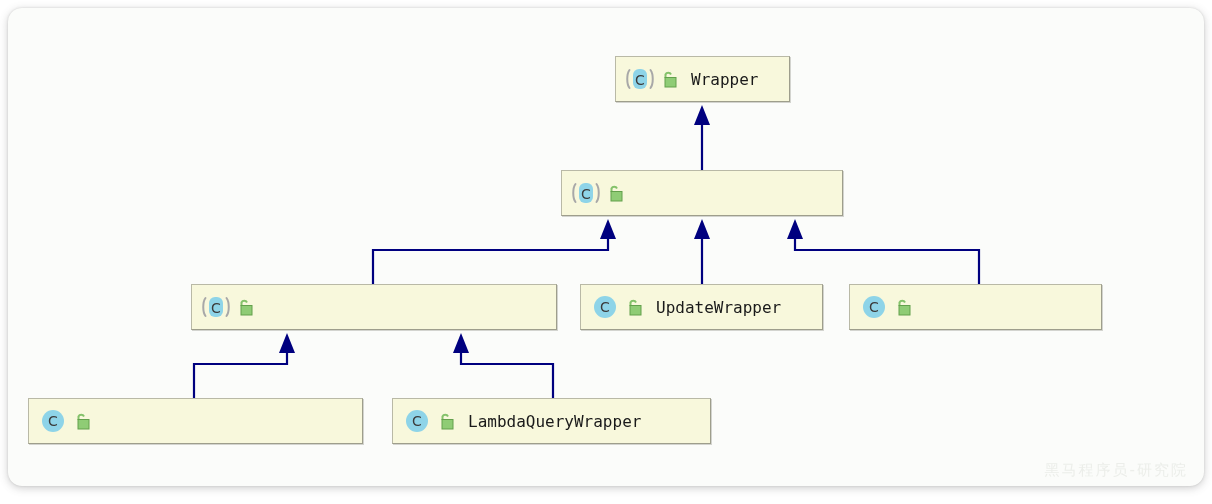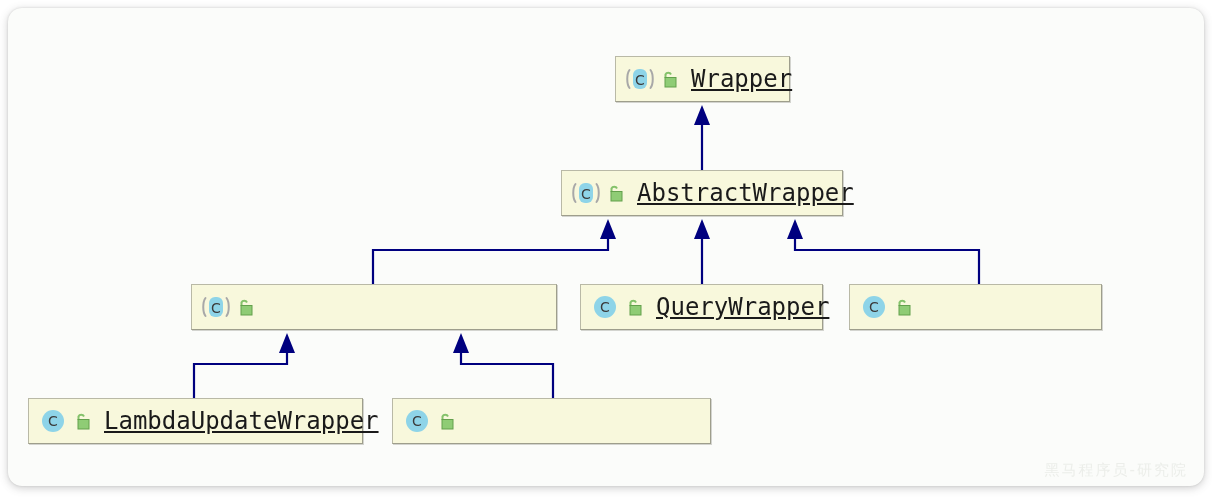--- a/index.html
+++ b/index.html
@@ -44,25 +44,24 @@
     border: 1px solid #b9b9a6;
     border-right-color: #9e9e8c;
     border-bottom-color: #9e9e8c;
     box-shadow: 1px 1px 0 rgba(120,120,110,0.30);
     padding: 0 14px 0 9px;
     height: 46px;
     white-space: nowrap;
   }
   .node-label {
     font-family: "DejaVu Sans Mono", monospace;
-    font-size: 24px;
+    font-size: 16px;
     letter-spacing: 0px;
     color: #1a1a1a;
     margin-left: 14px;
-    text-decoration: underline;
   }
   .icon-class {
     position: relative;
     width: 30px;
     height: 30px;
     flex: 0 0 30px;
   }
   .icon-lock {
     position: relative;
     width: 17px;
@@ -142,21 +141,20 @@
           <rect x="8" y="5" width="14" height="20" rx="6" fill="#8ed4e8"></rect>
           <text x="15" y="21" text-anchor="middle" font-family="DejaVu Sans, sans-serif" font-size="14" fill="#3b3b3b">C</text>
         </svg>
       </span>
       <span class="icon-lock">
         <svg viewBox="0 0 17 18" width="17" height="18">
           <path d="M5.5,8 L5.5,4.5 A3,3 0 0 1 11,4.5" stroke="#84c26a" stroke-width="2" fill="none"></path>
           <rect x="5" y="7.5" width="11" height="9.5" fill="#8fcc75" stroke="#63a04c" stroke-width="1"></rect>
         </svg>
       </span>
-      <span class="node-label">AbstractWrapper</span>
     </div>
 
     <div class="node" style="left:183px; top:276px; width:366px;">
       <span class="icon-class">
         <svg viewBox="0 0 30 30" width="30" height="30">
           <path d="M4.5,6 C1.5,10 1.5,20 4.5,24" stroke="#a8a8a8" stroke-width="2" fill="none" stroke-linecap="round"></path>
           <path d="M25.5,6 C28.5,10 28.5,20 25.5,24" stroke="#a8a8a8" stroke-width="2" fill="none" stroke-linecap="round"></path>
           <rect x="8" y="5" width="14" height="20" rx="6" fill="#8ed4e8"></rect>
           <text x="15" y="21" text-anchor="middle" font-family="DejaVu Sans, sans-serif" font-size="14" fill="#3b3b3b">C</text>
         </svg>
@@ -175,21 +173,21 @@
           <circle cx="15" cy="15" r="11" fill="#8ed4e8"></circle>
           <text x="15" y="20" text-anchor="middle" font-family="DejaVu Sans, sans-serif" font-size="14" fill="#3b3b3b">C</text>
         </svg>
       </span>
       <span class="icon-lock">
         <svg viewBox="0 0 17 18" width="17" height="18">
           <path d="M5.5,8 L5.5,4.5 A3,3 0 0 1 11,4.5" stroke="#84c26a" stroke-width="2" fill="none"></path>
           <rect x="5" y="7.5" width="11" height="9.5" fill="#8fcc75" stroke="#63a04c" stroke-width="1"></rect>
         </svg>
       </span>
-      <span class="node-label">QueryWrapper</span>
+      <span class="node-label">UpdateWrapper</span>
     </div>
 
     <div class="node" style="left:841px; top:276px; width:253px;">
       <span class="icon-class">
         <svg viewBox="0 0 30 30" width="30" height="30">
           <circle cx="15" cy="15" r="11" fill="#8ed4e8"></circle>
           <text x="15" y="20" text-anchor="middle" font-family="DejaVu Sans, sans-serif" font-size="14" fill="#3b3b3b">C</text>
         </svg>
       </span>
       <span class="icon-lock">
@@ -206,34 +204,34 @@
           <circle cx="15" cy="15" r="11" fill="#8ed4e8"></circle>
           <text x="15" y="20" text-anchor="middle" font-family="DejaVu Sans, sans-serif" font-size="14" fill="#3b3b3b">C</text>
         </svg>
       </span>
       <span class="icon-lock">
         <svg viewBox="0 0 17 18" width="17" height="18">
           <path d="M5.5,8 L5.5,4.5 A3,3 0 0 1 11,4.5" stroke="#84c26a" stroke-width="2" fill="none"></path>
           <rect x="5" y="7.5" width="11" height="9.5" fill="#8fcc75" stroke="#63a04c" stroke-width="1"></rect>
         </svg>
       </span>
-      <span class="node-label">LambdaUpdateWrapper</span>
     </div>
 
     <div class="node" style="left:384px; top:390px; width:319px;">
       <span class="icon-class">
         <svg viewBox="0 0 30 30" width="30" height="30">
           <circle cx="15" cy="15" r="11" fill="#8ed4e8"></circle>
           <text x="15" y="20" text-anchor="middle" font-family="DejaVu Sans, sans-serif" font-size="14" fill="#3b3b3b">C</text>
         </svg>
       </span>
       <span class="icon-lock">
         <svg viewBox="0 0 17 18" width="17" height="18">
           <path d="M5.5,8 L5.5,4.5 A3,3 0 0 1 11,4.5" stroke="#84c26a" stroke-width="2" fill="none"></path>
           <rect x="5" y="7.5" width="11" height="9.5" fill="#8fcc75" stroke="#63a04c" stroke-width="1"></rect>
         </svg>
       </span>
+      <span class="node-label">LambdaQueryWrapper</span>
     </div>
 
     <div class="watermark">黑马程序员-研究院</div>
 
   </div>
 </div>
 
 </body></html>

